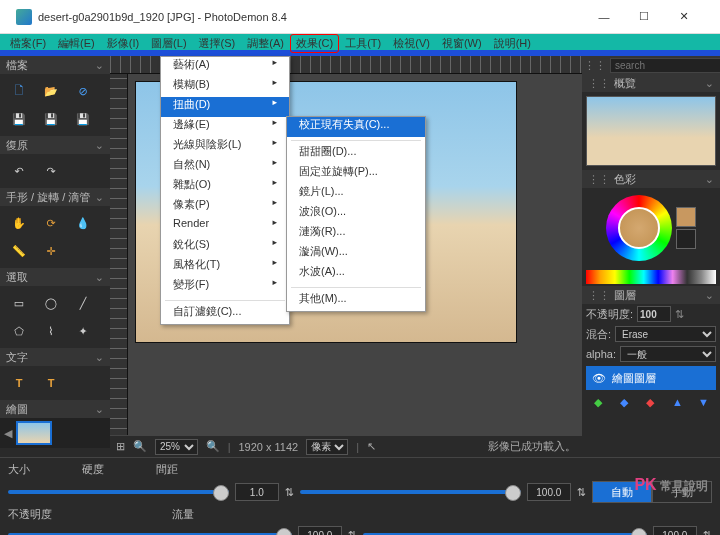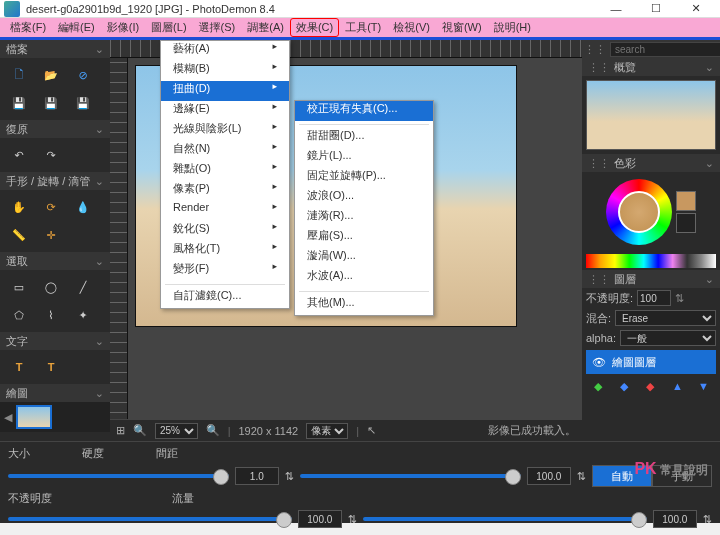--- a/index.html
+++ b/index.html
@@ -1,22 +1,22 @@
 <!DOCTYPE html>
 <html><head>
 <meta charset="utf-8">
 <style>
 *{margin:0;padding:0;box-sizing:border-box;font-family:"Microsoft JhengHei",sans-serif;font-size:11px;user-select:none}
 body{background:#f0f0f0;overflow:hidden;width:720px;height:535px}
-.titlebar{height:18px;background:#fff;display:flex;align-items:center;padding:0 4px;border-bottom:1px solid #ddd}
+.titlebar{height:34px;background:#fff;display:flex;align-items:center;padding:0 16px;border-bottom:1px solid #ddd}
 .titlebar .icon{width:16px;height:16px;margin-right:6px;background:linear-gradient(135deg,#4a9,#27c);border-radius:2px}
 .titlebar .title{flex:1;color:#333}
 .winbtns{display:flex;gap:0}
 .winbtn{width:40px;height:28px;display:flex;align-items:center;justify-content:center;color:#333}
-.menubar{height:22px;background:#f9a8d4;display:flex;align-items:flex-end;padding:0 4px;border-bottom:3px solid #1d4ed8}
+.menubar{height:22px;background:#14b8a6;display:flex;align-items:flex-start;padding:0 4px;border-bottom:6px solid #1d4ed8}
 .menuitem{padding:2px 6px;color:#333;cursor:default}
 .menuitem.hl{border:1px solid red;border-radius:3px;padding:1px 5px}
 .workspace{position:relative;height:483px;background:#2a2a2a;display:flex}
 .leftcol{width:110px;background:#2a2a2a;display:flex;flex-direction:column}
 .panel-hdr{height:18px;background:#353535;color:#bbb;display:flex;align-items:center;padding:0 6px;font-size:10px}
 .chev{margin-left:auto;color:#888}
 .toolgrid{display:flex;flex-wrap:wrap;padding:4px;gap:2px}
 .tbtn{width:30px;height:26px;display:flex;align-items:center;justify-content:center;color:#ccc;border-radius:2px}
 .tbtn.blue{color:#4aa3ff}
 .tbtn.orange{color:#e8a23c}
@@ -25,21 +25,21 @@
 .ruler-h::after{content:"";position:absolute;inset:0;background:repeating-linear-gradient(90deg,#666 0,#666 1px,transparent 1px,transparent 10px)}
 .canvas-wrap{position:absolute;top:18px;left:18px;right:0;bottom:0;background:#444;display:flex;align-items:flex-start;justify-content:flex-start}
 .ruler-v{position:absolute;top:18px;left:0;width:18px;bottom:0;background:#333;border-right:1px solid #111}
 .ruler-v::after{content:"";position:absolute;inset:0;background:repeating-linear-gradient(0deg,#666 0,#666 1px,transparent 1px,transparent 10px)}
 .canvas{width:380px;height:260px;margin:8px;background:linear-gradient(180deg,#8ec5e8 0%,#a8d4ec 40%,#e8d4b0 55%,#d4b890 100%);position:relative;box-shadow:0 0 0 1px #111}
 .dropdown{position:absolute;top:0;left:160px;width:130px;background:#fff;border:1px solid #999;box-shadow:2px 2px 4px rgba(0,0,0,.3);z-index:100}
 .dd-item{height:20px;display:flex;align-items:flex-start;padding:0 12px;color:#333;position:relative}
 .dd-item.hl{background:#1a6fd4;color:#fff}
 .dd-item .arr{margin-left:auto;font-size:9px}
 .dd-sep{height:1px;background:#ddd;margin:3px 4px}
-.submenu{position:absolute;top:60px;left:294px;width:140px;background:#fff;border:1px solid #999;box-shadow:2px 2px 4px rgba(0,0,0,.3);z-index:101}
+.submenu{position:absolute;top:60px;left:286px;width:140px;background:#fff;border:1px solid #999;box-shadow:2px 2px 4px rgba(0,0,0,.3);z-index:101}
 .rightcol{width:138px;background:#2a2a2a;display:flex;flex-direction:column}
 .search-input{flex:1;height:15px;background:#222;border:1px solid #444;color:#aaa;padding:0 4px;font-size:10px}
 .preview{height:70px;margin:4px;background:linear-gradient(180deg,#8ec5e8 0%,#e8d4b0 60%);border:1px solid #555;position:relative}
 .colorwheel{height:80px;display:flex;align-items:center;justify-content:center;gap:4px;padding:4px}
 .wheel{width:66px;height:66px;border-radius:50%;background:conic-gradient(red,yellow,lime,cyan,blue,magenta,red);position:relative}
 .wheel::after{content:"";position:absolute;top:12px;left:12px;right:12px;bottom:12px;border-radius:50%;background:radial-gradient(circle,#d4a870,#c09050);border:2px solid #fff}
 .swatches{display:flex;flex-direction:column;gap:2px}
 .sw{width:20px;height:20px;border:1px solid #666}
 .palette{height:14px;margin:2px 4px;background:linear-gradient(90deg,red,orange,yellow,lime,cyan,blue,violet,#333,#888,#fff)}
 .prop-row{height:20px;display:flex;align-items:center;padding:0 4px;color:#bbb;gap:4px}
@@ -187,21 +187,21 @@
       </div>
     </div>
     <div class="palette"></div>
     <div class="panel-hdr">
         <span style="color:#888;margin-right:4px">⋮⋮</span>
         <span>圖層</span>
         <span class="chev">⌄</span>
       </div>
     <div class="prop-row">
         <span>不透明度:</span>
-        <input style="width: 34px;" value="100">
+        <input style="width: 34px; font-weight: bold;" value="100">
         <span style="color:#888">⇅</span>
       </div>
     <div class="prop-row">
         <span>混合:</span>
         <select style="flex:1"><option>Erase</option></select>
       </div>
     <div class="prop-row">
         <span>alpha:</span>
         <select style="flex:1"><option>一般</option></select>
       </div>
@@ -231,25 +231,24 @@
       <div class="dd-item">銳化(S)<span class="arr">▸</span></div>
       <div class="dd-item">風格化(T)<span class="arr">▸</span></div>
       <div class="dd-item">變形(F)<span class="arr">▸</span></div>
       <div class="dd-sep"></div>
       <div class="dd-item">自訂濾鏡(C)...</div>
     </div>
   <div class="submenu" id="submenu">
       <div class="dd-item hl">校正現有失真(C)...</div>
       <div class="dd-sep"></div>
       <div class="dd-item">甜甜圈(D)...</div>
+      <div class="dd-item">固定並旋轉(P)...</div>
       <div class="dd-item">鏡片(L)...</div>
-      <div class="dd-item">固定並旋轉(P)...</div>
       <div class="dd-item">波浪(O)...</div>
       <div class="dd-item">漣漪(R)...</div>
-      <div class="dd-item">壓扁(S)...</div>
       <div class="dd-item">漩渦(W)...</div>
       <div class="dd-item">水波(A)...</div>
       <div class="dd-sep"></div>
       <div class="dd-item">其他(M)...</div>
     </div>
 
   <div class="statusbar">
     <span>⊞</span>
     <span>🔍</span>
     <select class="zoom-sel"><option>25%</option></select>

